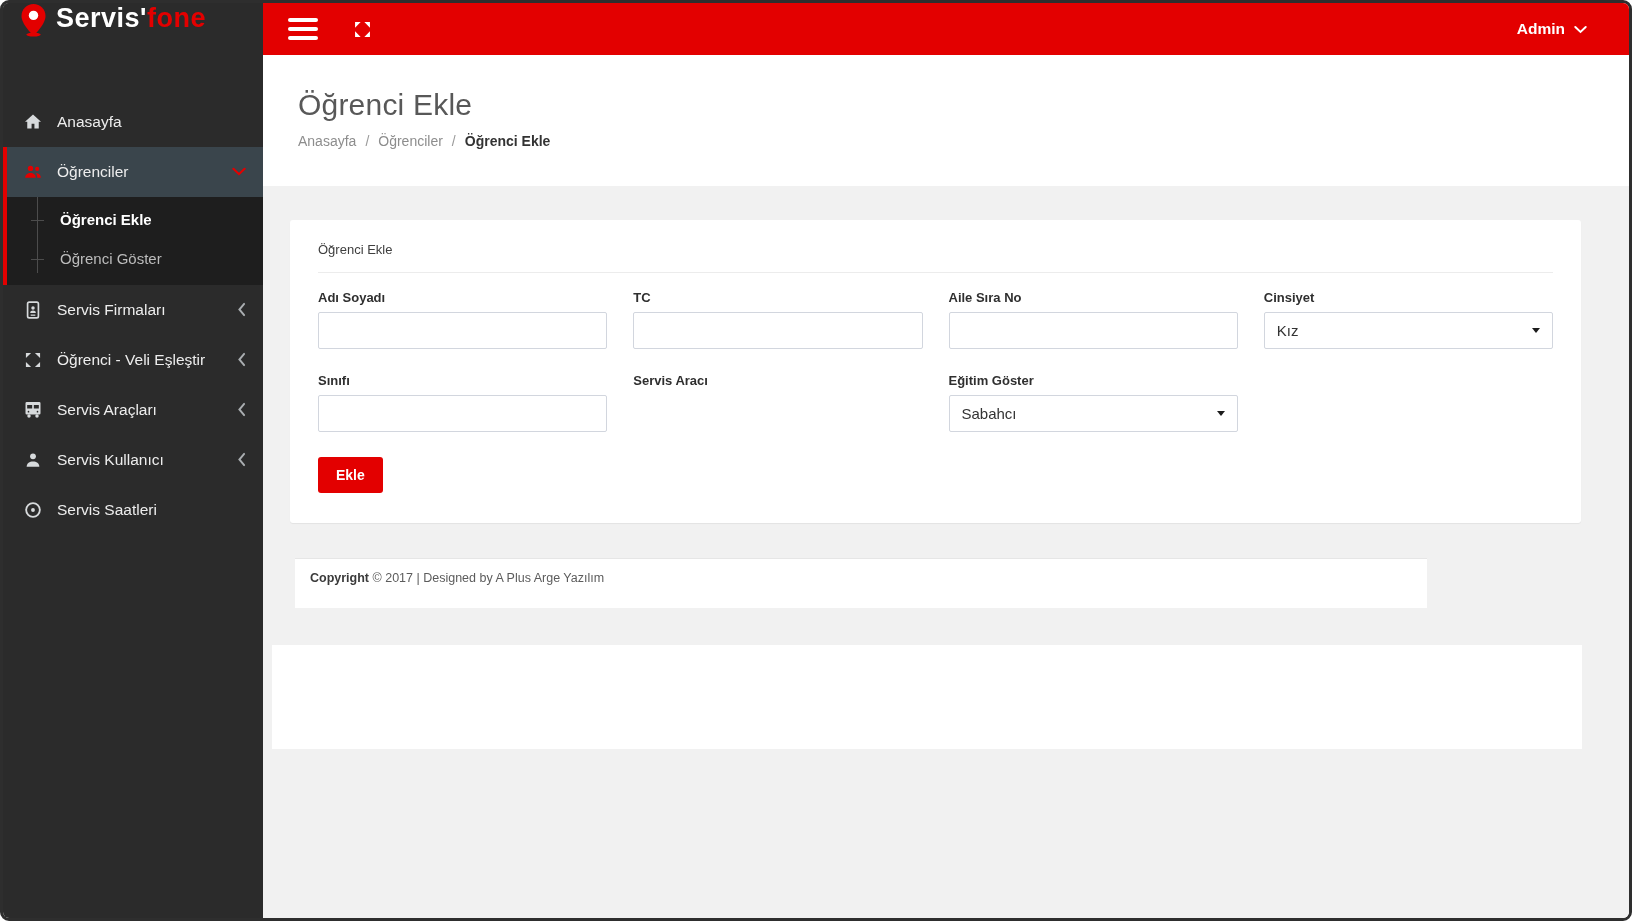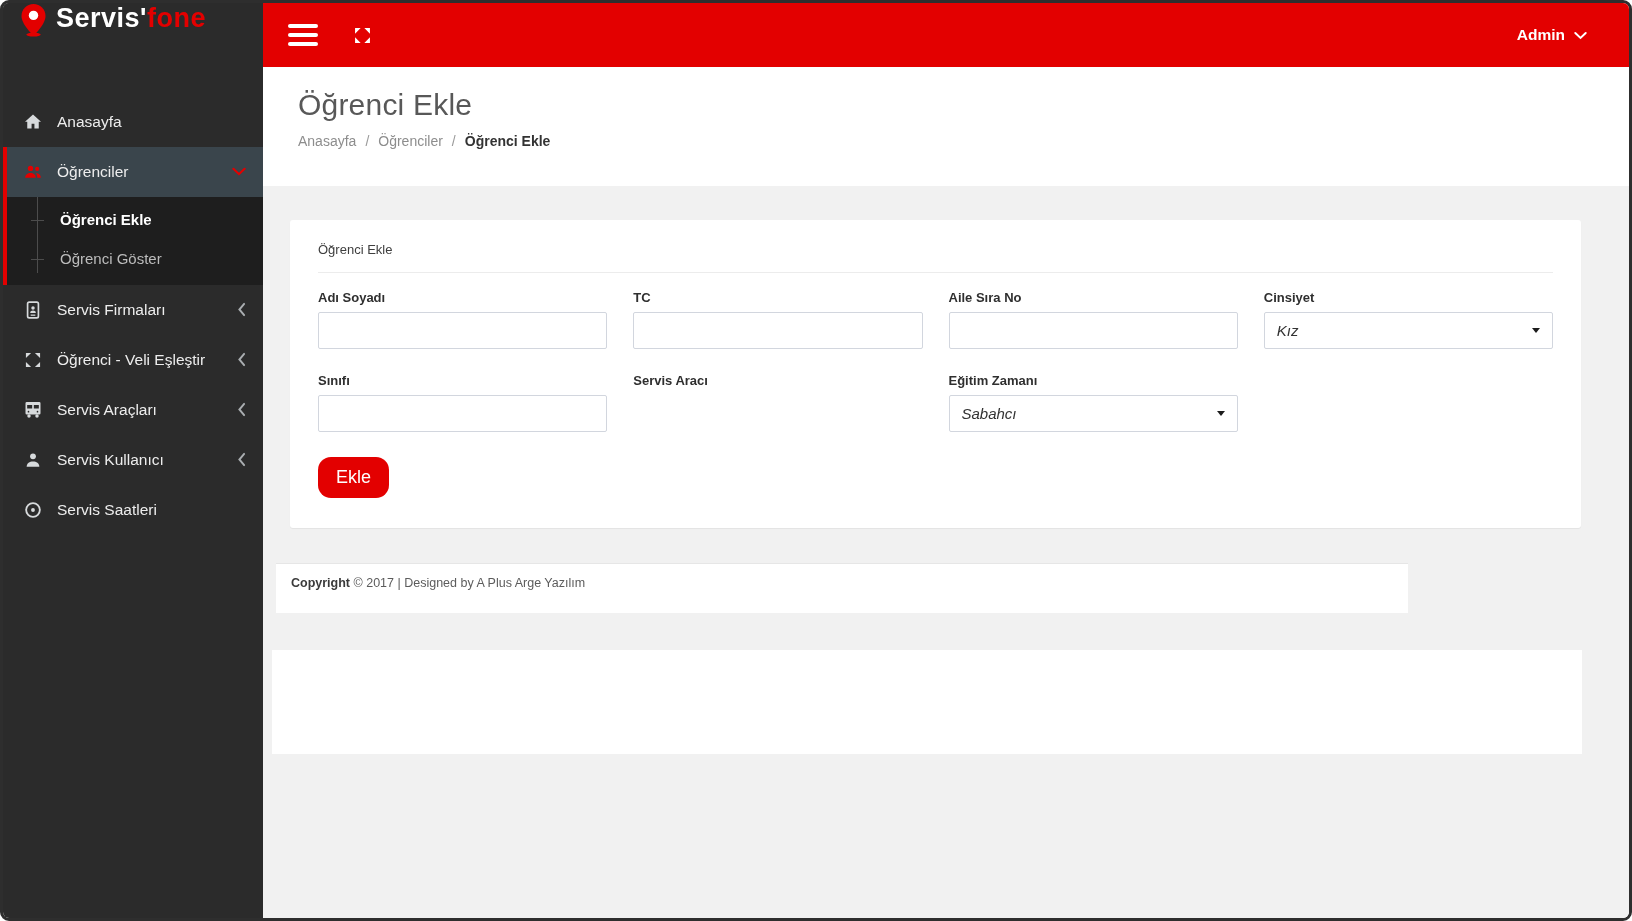--- a/index.html
+++ b/index.html
@@ -27,21 +27,21 @@
   .active-tree .menu-item.parent { background:#3a454c; padding-left:16px; }
   .mi-chevron-down { margin-left:auto; width:15px; height:10px; }
   .mi-chevron-down svg { width:14px; height:9px; display:block; }
   .submenu { background:#1e1e1e; position:relative; padding:3px 0 7px; }
   .submenu::before { content:""; position:absolute; left:30px; top:0; bottom:12px; width:1px; background:#4c4c4c; }
   .submenu-item { position:relative; padding:11px 14px 11px 53px; font-size:15px; color:#bcbcbc; cursor:pointer; }
   .submenu-item::before { content:""; position:absolute; left:24px; top:50%; width:13px; height:1px; background:#4c4c4c; }
   .submenu-item.current { color:#fff; font-weight:700; }
 
   
-  .topbar { position:absolute; left:260px; right:0; top:0; height:64px; background:#e30000;
+  .topbar { position:absolute; left:260px; right:0; top:0; height:52px; background:#e30000;
     display:flex; align-items:center; z-index:3; }
   .hamburger { margin-left:23px; cursor:pointer; padding:4px 2px; }
   .hamburger .bar { width:30px; height:4px; background:#fff; border-radius:2px; margin:5px 0; }
   .fullscreen-btn { margin-left:32px; cursor:pointer; }
   .fullscreen-btn svg { width:21px; height:21px; display:block; }
   .topbar-right { margin-left:auto; margin-right:42px; display:flex; align-items:center; gap:9px;
     color:#fff; font-size:15.5px; font-weight:700; cursor:pointer; }
   .topbar-right svg { width:13px; height:9px; display:block; }
 
   
@@ -58,28 +58,28 @@
   .box-hd { margin:0 28px; padding:22px 0 15px; border-bottom:1px solid #ececec;
     font-size:13px; color:#3e3e3e; }
   .box-body { padding:17px 28px 30px; }
   .form-grid { display:grid; grid-template-columns:repeat(4,1fr); column-gap:26px; row-gap:24px; }
   .field-label { display:block; font-size:13px; font-weight:700; color:#2f2f2f; margin-bottom:7px; }
   .text-input { width:100%; height:37px; border:1px solid #d2d6de; border-radius:2px;
     padding:0 12px; font-size:15px; color:#333; background:#fff; outline:none;
     font-family:"Liberation Sans", sans-serif; }
   .select-box { width:100%; height:37px; border:1px solid #d2d6de; border-radius:2px; background:#fff;
     display:flex; align-items:center; justify-content:space-between; padding:0 12px; cursor:pointer; }
-  .select-value { font-size:15px; color:#333;font-style:italic; }
+  .select-value { font-size:15px; color:#333; }
   .select-arrow { width:0; height:0; border-left:4px solid transparent; border-right:4px solid transparent;
     border-top:5px solid #1c1c1c; }
-  .btn-ekle { margin-top:25px; background:#e30000; color:#fff; border:none; border-radius:13px;
-    font-size:18px; font-weight:400; padding:10px 18px; cursor:pointer;
+  .btn-ekle { margin-top:25px; background:#e30000; color:#fff; border:none; border-radius:3px;
+    font-size:14px; font-weight:700; padding:10px 18px; cursor:pointer;
     font-family:"Liberation Sans", sans-serif; }
 
-  .page-footer { margin:35px 0 0 13px; width:1132px; background:#fff; border-top:1px solid #e6e6e6;
+  .page-footer { margin:35px 0 0 32px; width:1132px; background:#fff; border-top:1px solid #e6e6e6;
     padding:12px 15px 23px; font-size:12.5px; color:#5c5c5c; }
   .page-footer b { color:#3a3a3a; }
   .white-block { margin:37px 0 0 9px; width:1310px; height:104px; background:#fff; }
 </style>
 </head>
 <body>
 
 <div class="frame">
 
   <aside class="sidebar">
@@ -270,21 +270,21 @@
           <div class="field">
             <label class="field-label">Sınıfı</label>
             <input class="text-input" type="text" value="" style="">
           </div>
 
           <div class="field">
             <label class="field-label">Servis Aracı</label>
           </div>
 
           <div class="field">
-            <label class="field-label">Eğitim Zamanı</label>
+            <label class="field-label">Eğitim Göster</label>
             <div class="select-box">
               <span class="select-value">Sabahcı</span>
               <span class="select-arrow"></span>
             </div>
           </div>
 
           <div class="field"></div>
         </div>
 
         <button class="btn-ekle">Ekle</button>

